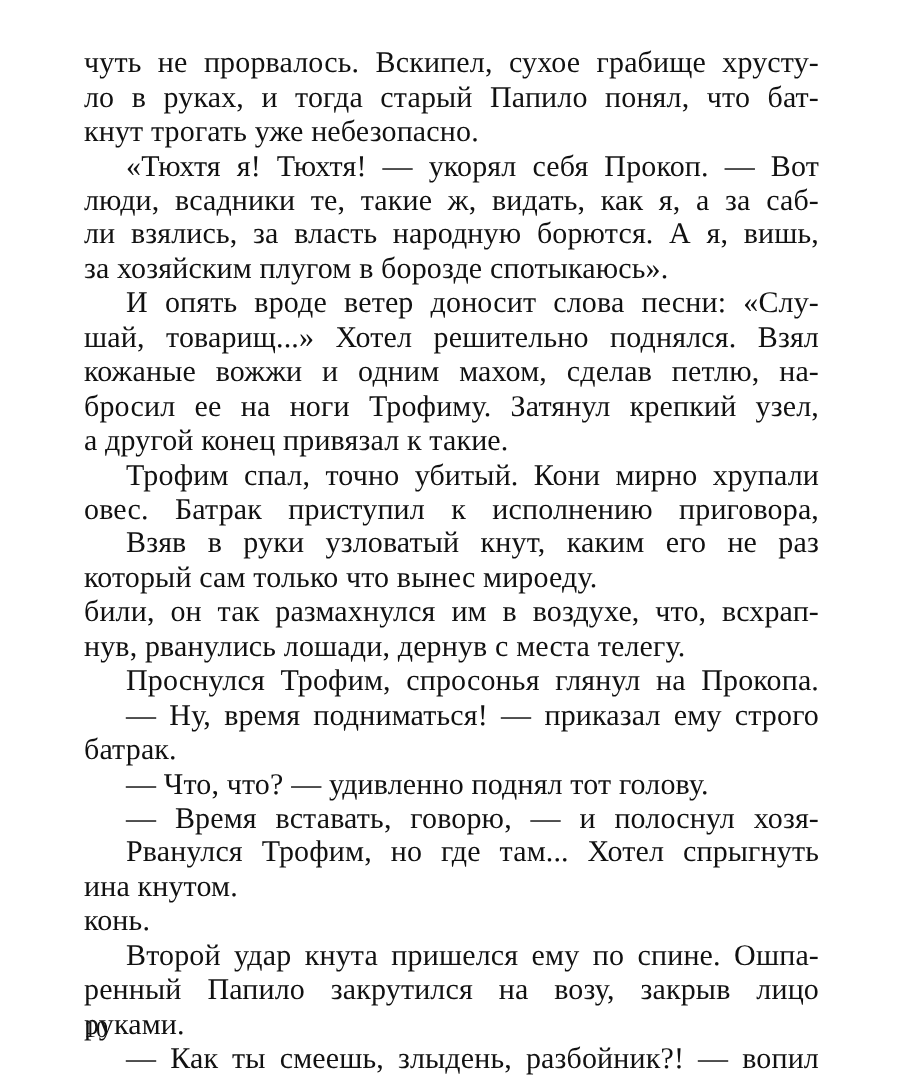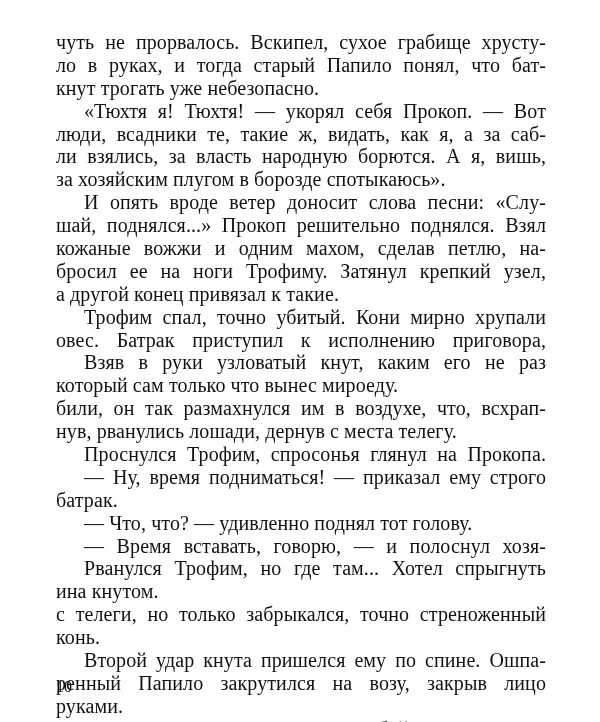--- a/index.html
+++ b/index.html
@@ -51,38 +51,37 @@
 
 <div class="page">
   <div class="line">чуть не прорвалось. Вскипел, сухое грабище хрусту-</div>
   <div class="line">ло в руках, и тогда старый Папило понял, что бат-</div>
   <div class="line last">кнут трогать уже небезопасно.</div>
   <div class="line indent">«Тюхтя я! Тюхтя! — укорял себя Прокоп. — Вот</div>
   <div class="line">люди, всадники те, такие ж, видать, как я, а за саб-</div>
   <div class="line">ли взялись, за власть народную борются. А я, вишь,</div>
   <div class="line last">за хозяйским плугом в борозде спотыкаюсь».</div>
   <div class="line indent">И опять вроде ветер доносит слова песни: «Слу-</div>
-  <div class="line">шай, поднялся...» Прокоп решительно поднялся. Взял</div>
+  <div class="line">шай, товарищ...» Хотел решительно поднялся. Взял</div>
   <div class="line">кожаные вожжи и одним махом, сделав петлю, на-</div>
   <div class="line">бросил ее на ноги Трофиму. Затянул крепкий узел,</div>
   <div class="line last">а другой конец привязал к такие.</div>
   <div class="line indent">Трофим спал, точно убитый. Кони мирно хрупали</div>
   <div class="line">овес. Батрак приступил к исполнению приговора,</div>
   <div class="line indent">Взяв в руки узловатый кнут, каким его не раз</div>
   <div class="line last">который сам только что вынес мироеду.</div>
   <div class="line">били, он так размахнулся им в воздухе, что, всхрап-</div>
   <div class="line last">нув, рванулись лошади, дернув с места телегу.</div>
   <div class="line indent">Проснулся Трофим, спросонья глянул на Прокопа.</div>
   <div class="line indent">— Ну, время подниматься! — приказал ему строго</div>
   <div class="line last">батрак.</div>
   <div class="line indent last">— Что, что? — удивленно поднял тот голову.</div>
   <div class="line indent">— Время вставать, говорю, — и полоснул хозя-</div>
   <div class="line indent">Рванулся Трофим, но где там... Хотел спрыгнуть</div>
   <div class="line last">ина кнутом.</div>
-  <div class="line">с телеги, но только забрыкался, точно стреноженный</div>
   <div class="line last">конь.</div>
   <div class="line indent">Второй удар кнута пришелся ему по спине. Ошпа-</div>
   <div class="line">ренный Папило закрутился на возу, закрыв лицо</div>
   <div class="line last">руками.</div>
   <div class="line indent">— Как ты смеешь, злыдень, разбойник?! — вопил</div>
 
 </div>
 
 <div class="page-number">10</div>
 

